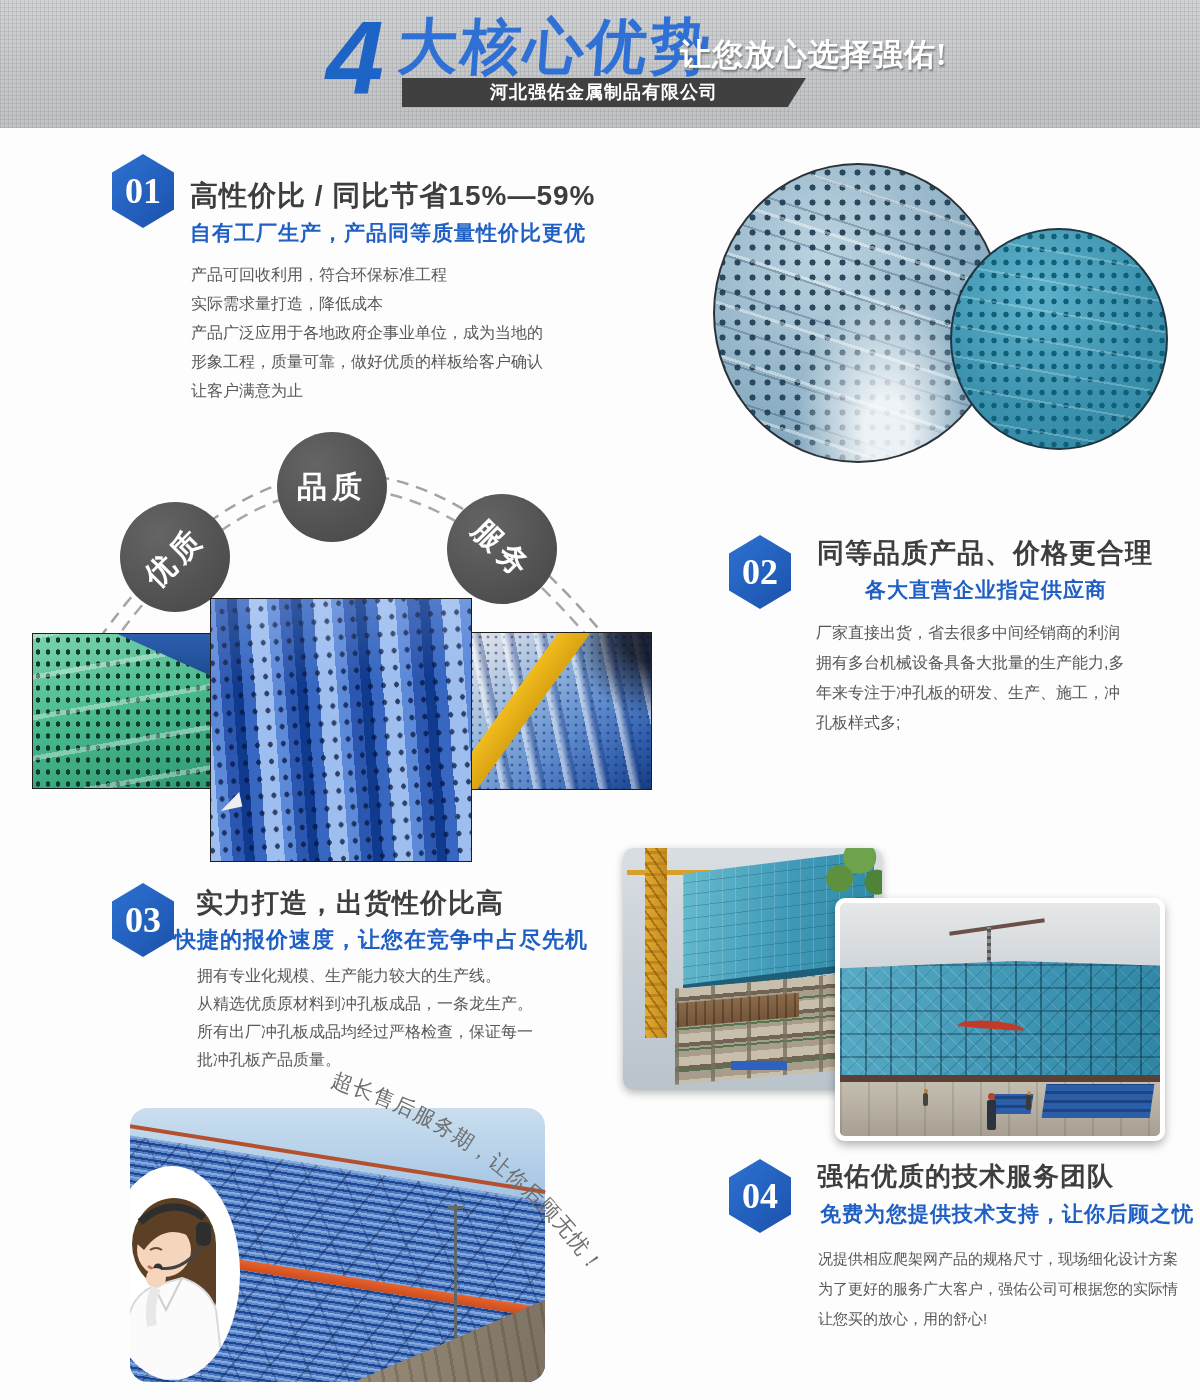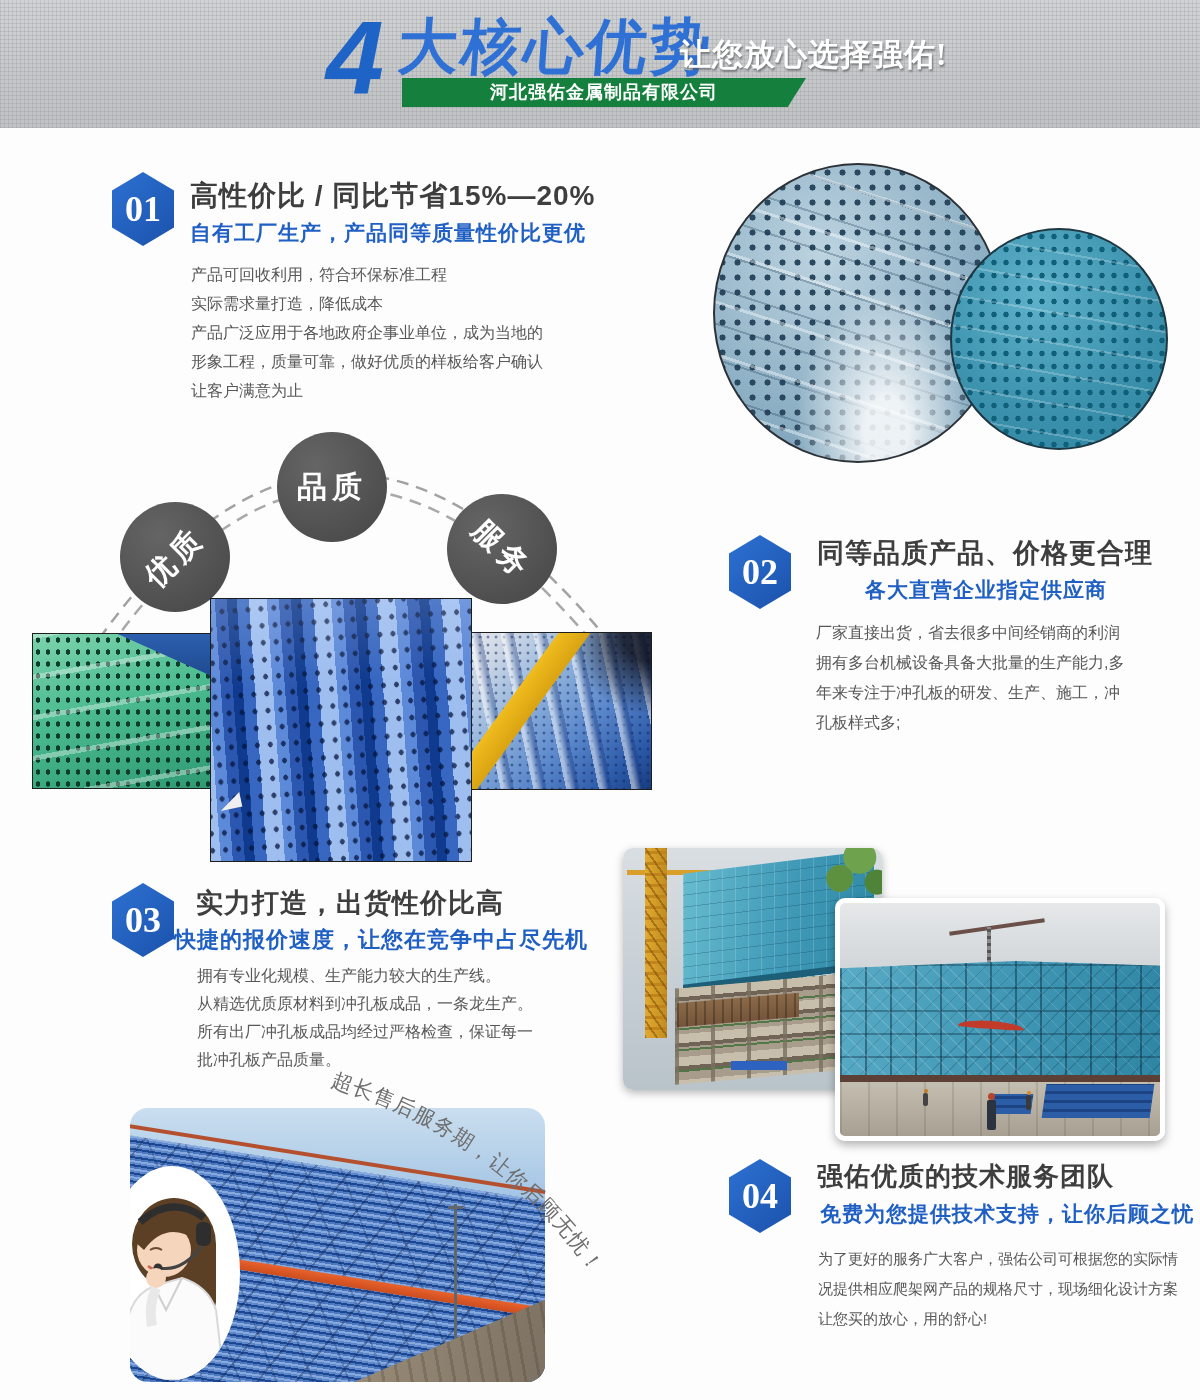--- a/index.html
+++ b/index.html
@@ -11,21 +11,21 @@
     background-image:
       repeating-linear-gradient(0deg, rgba(110,115,120,.16) 0 1px, transparent 1px 4px),
       repeating-linear-gradient(90deg, rgba(110,115,120,.16) 0 1px, transparent 1px 4px),
       linear-gradient(180deg,#d0d2d4 0%,#c5c7c9 60%,#c0c2c4 100%);
     z-index:1;}
   #big-number{left:326px;top:6px;font:bold italic 104px/1 "Liberation Sans",sans-serif;color:#1e63c6;z-index:3;}
   #header-title{left:398px;top:14px;font:bold 60px/1.1 "Liberation Serif",serif;color:#2f70d5;
     letter-spacing:3px;transform:skewX(-4deg);z-index:3;white-space:nowrap;}
   #header-tagline{left:660px;top:38px;font:bold 31px/1.1 "Liberation Serif",serif;color:#ffffff;
     letter-spacing:1px;text-shadow:1px 2px 2px rgba(80,80,80,.65);z-index:3;white-space:nowrap;margin-left:20px;}
-  #company-banner{left:402px;top:78px;width:404px;height:29px;background:#15803d;
+  #company-banner{left:402px;top:78px;width:404px;height:29px;background:#404040;
     clip-path:polygon(0 0,100% 0,95.5% 100%,0 100%);z-index:2;
     color:#fff;font:bold 18px/29px "Liberation Sans",sans-serif;text-align:center;letter-spacing:1px;}
   
   .hex{width:62px;height:74px;background:linear-gradient(135deg,#2d71d2,#1b52ac);
     clip-path:polygon(50% 0,100% 25%,100% 75%,50% 100%,0 75%,0 25%);
     display:flex;align-items:center;justify-content:center;
     color:#fff;font:bold 36px/1 "Liberation Serif",serif;z-index:2;}
   .sec-title{font:bold 28px/1.15 "Liberation Sans",sans-serif;color:#3e3e3e;letter-spacing:1px;white-space:nowrap;z-index:2;}
   .sec-sub{font:bold 21px/1.15 "Liberation Serif",serif;color:#2060c4;letter-spacing:1px;white-space:nowrap;z-index:2;}
   .sec-body{font:16px/29px "Liberation Sans",sans-serif;color:#585858;white-space:nowrap;z-index:2;}
@@ -172,24 +172,24 @@
   <div id="big-number" class="abs">4</div>
   <div id="header-title" class="abs">大核心优势</div>
   <div id="header-tagline" class="abs">让您放心选择强佑!</div>
   <div id="company-banner" class="abs">河北强佑金属制品有限公司</div>
 
   <svg class="svg-layer" style="z-index:1" viewBox="0 0 1200 1400">
     <path d="M 88 655 Q 335 290 624 660" fill="none" stroke="#a2a2a2" stroke-width="2.5" stroke-dasharray="12 8"></path>
     <path d="M 99 663 Q 335 312 613 668" fill="none" stroke="#a8a8a8" stroke-width="2.5" stroke-dasharray="12 8"></path>
   </svg>
 
-  <div class="hex abs" style="left:112px;top:172px">
+  <div class="hex abs" style="left:112px;top:154px">
     <span>01</span>
   </div>
-  <div class="sec-title abs" style="left:190px;top:180px">高性价比 / 同比节省15%—20%</div>
+  <div class="sec-title abs" style="left:190px;top:180px">高性价比 / 同比节省15%—59%</div>
   <div class="sec-sub abs" style="left:190px;top:221px">自有工厂生产，产品同等质量性价比更优</div>
   <div class="sec-body abs" style="left:191px;top:260px">
     <div>产品可回收利用，符合环保标准工程</div>
     <div>实际需求量打造，降低成本</div>
     <div>产品广泛应用于各地政府企事业单位，成为当地的</div>
     <div>形象工程，质量可靠，做好优质的样板给客户确认</div>
     <div>让客户满意为止</div>
   </div>
 
   <div id="panel-circle-large" class="abs"></div>
@@ -257,22 +257,22 @@
     <div class="worker w-left"></div>
     <div class="worker w-mid"></div>
   </div>
 
   <div class="hex abs" style="left:729px;top:1159px">
     <span>04</span>
   </div>
   <div class="sec-title abs" style="left:817px;top:1162px;font-size:26px">强佑优质的技术服务团队</div>
   <div class="sec-sub abs" style="left:820px;top:1202px">免费为您提供技术支持，让你后顾之忧</div>
   <div class="sec-body abs" style="left:818px;top:1244px;font-size:15px;line-height:30px">
+    <div>况提供相应爬架网产品的规格尺寸，现场细化设计方案</div>
     <div>为了更好的服务广大客户，强佑公司可根据您的实际情</div>
-    <div>况提供相应爬架网产品的规格尺寸，现场细化设计方案</div>
     <div>让您买的放心，用的舒心!</div>
   </div>
 
   <div id="service-photo" class="abs">
     <div class="fence"></div>
     <div class="fence-topline"></div>
     <div class="fence-stripe"></div>
     <div class="fence-pole"></div>
     <div class="fence-ground"></div>
     <div id="agent-circle">

